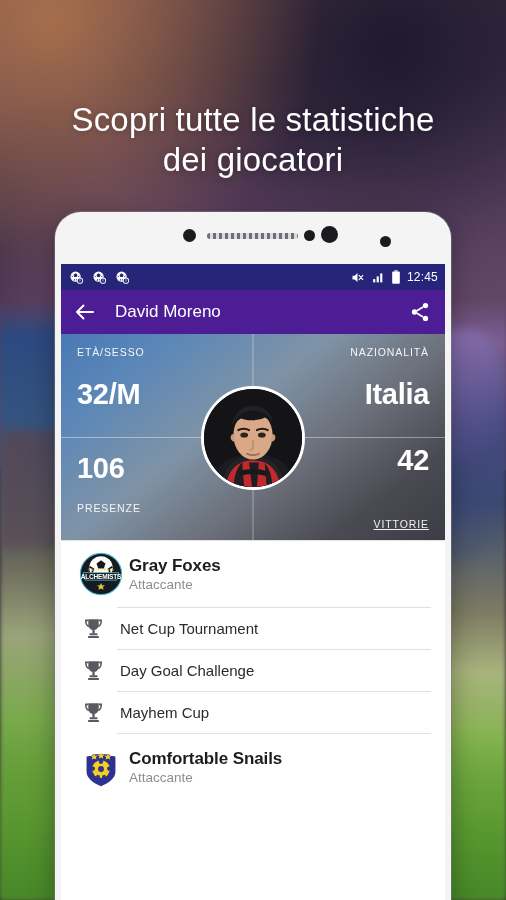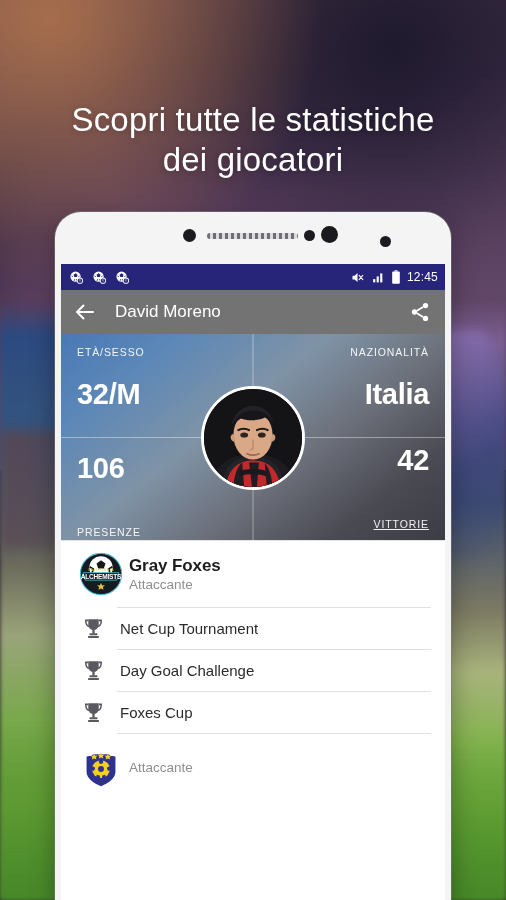--- a/index.html
+++ b/index.html
@@ -109,21 +109,21 @@
     display: flex; align-items: center;
     padding: 0 7px 0 8px; color: #fff;
   }
   .notif-icons { display: flex; gap: 8px; align-items: center; }
   .ball-ic { width: 15px; height: 15px; display: block; }
   .sb-right { margin-left: auto; display: flex; align-items: center; gap: 6px; }
   .sb-time { font-size: 12px; letter-spacing: 0.2px; }
 
   
   .appbar {
-    height: 44px; background: #737373;
+    height: 44px; background: #4c1d95;
     display: flex; align-items: center; padding: 0 14px 0 12px; color: #fff;
   }
   .back-arrow { width: 24px; height: 24px; flex: none; cursor: pointer; }
   .appbar-title { margin-left: 18px; font-size: 17px; font-weight: 400; }
   .share-btn { margin-left: auto; width: 22px; height: 22px; cursor: pointer; }
 
   
   .hero {
     position: relative; height: 206px;
     background:
@@ -143,21 +143,21 @@
     background: rgba(255,255,255,0.4);
   }
   .q { position: absolute; color: #fff; }
   .q-label { font-size: 10.5px; letter-spacing: 0.9px; opacity: 0.92; }
   .q-value { font-size: 29px; font-weight: 700; letter-spacing: -0.3px; }
   .q-tl { left: 16px; top: 12px; }
   .q-tl-v { left: 16px; top: 44px; }
   .q-tr { right: 16px; top: 12px; text-align: right; }
   .q-tr-v { right: 16px; top: 44px; text-align: right; }
   .q-bl-v { left: 16px; top: 118px; }
-  .q-bl { left: 16px; top: 168px; margin-top: 24px; }
+  .q-bl { left: 16px; top: 168px; }
   .q-br-v { right: 16px; top: 110px; text-align: center; }
   .q-br { right: 16px; top: 184px; text-align: left; text-decoration: underline; }
 
   .avatar {
     position: absolute; left: 50%; top: 52px; transform: translateX(-50%);
     width: 104px; height: 104px; border-radius: 50%;
     border: 3px solid #fff; overflow: hidden;
     background: #16161a;
   }
   .avatar svg { display: block; width: 100%; height: 100%; }
@@ -369,36 +369,37 @@
 
       <div class="trophy-row">
         <svg class="trophy-ic" viewBox="0 0 24 24">
           <path d="M7 3h10v5.5a5 5 0 0 1-10 0z" fill="#59595f"></path>
           <path d="M7 4.2H4.6c0 3.6 1.3 5.4 3.3 5.9" stroke="#59595f" stroke-width="1.5" fill="none"></path>
           <path d="M17 4.2h2.4c0 3.6-1.3 5.4-3.3 5.9" stroke="#59595f" stroke-width="1.5" fill="none"></path>
           <rect x="10.9" y="13.2" width="2.2" height="3.6" fill="#59595f"></rect>
           <rect x="8.2" y="16.6" width="7.6" height="1.9" rx="0.5" fill="#59595f"></rect>
           <rect x="6.8" y="19.2" width="10.4" height="2" rx="0.6" fill="#59595f"></rect>
         </svg>
-        <span class="trophy-label">Foxes Cup</span>
+        <span class="trophy-label">Mayhem Cup</span>
       </div>
       <div class="divider"></div>
 
       <div class="team-row">
         <div class="crest">
           <svg viewBox="0 0 64 64">
             <path d="M18 16l2.5-2.5h23L46 16c4 0 7 1 7 1v22c0 10-11 17-21 21-10-4-21-11-21-21V17s3-1 7-1z" fill="#2f3191"></path>
             <path d="M22 12.5l1.6 3.2 3.5-.5-2.5 2.5.6 3.5-3.2-1.7-3.2 1.7.6-3.5-2.5-2.5 3.5.5z" fill="#f5cf1e"></path>
             <path d="M32 11l1.6 3.2 3.5-.5-2.5 2.5.6 3.5L32 18l-3.2 1.7.6-3.5-2.5-2.5 3.5.5z" fill="#f5cf1e"></path>
             <path d="M42 12.5l1.6 3.2 3.5-.5-2.5 2.5.6 3.5-3.2-1.7-3.2 1.7.6-3.5-2.5-2.5 3.5.5z" fill="#f5cf1e"></path>
             <circle cx="32" cy="35" r="13" fill="#f5cf1e"></circle>
             <circle cx="32" cy="35" r="4.3" fill="#2f3191"></circle>
             <path d="M32 20.5l3.4 2.6-1.3 4h-4.2l-1.3-4zM19.5 30.5l4 2.6-1.4 4.2-4.2-.1zM44.5 30.5l-4 2.6 1.4 4.2 4.2-.1zM24.5 47.5l1.4-4.3 4.3 1.3.3 4.5zM39.5 47.5l-1.4-4.3-4.3 1.3-.3 4.5z" fill="#2f3191"></path>
           </svg>
         </div>
         <div class="team-text">
+          <span class="team-name">Comfortable Snails</span>
           <span class="team-role">Attaccante</span>
         </div>
       </div>
 
     </div>
   </div>
 </div>
 
 </body></html>

